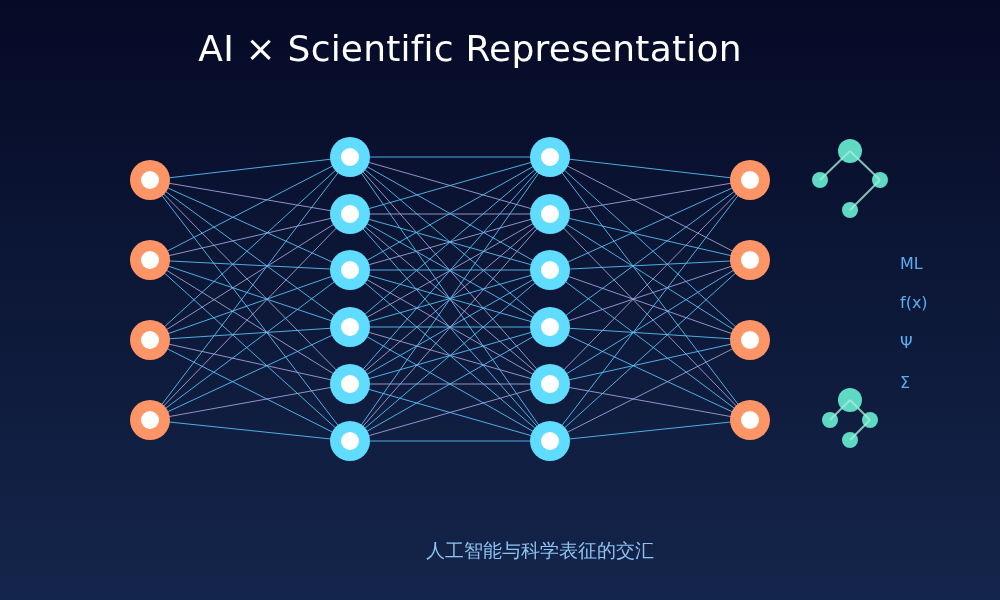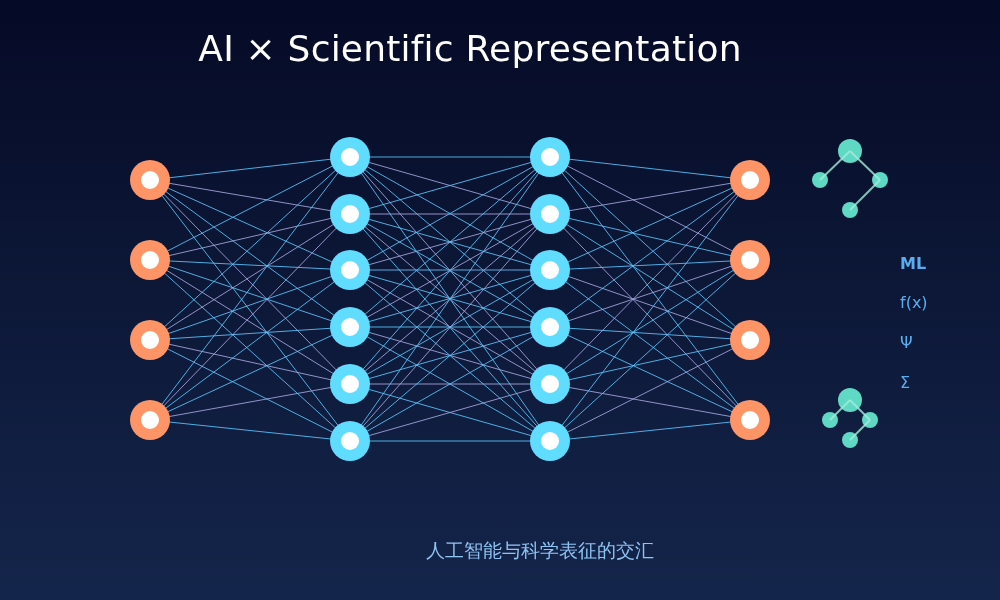--- a/index.html
+++ b/index.html
@@ -216,19 +216,19 @@
         <circle cx="870" cy="420" r="8" fill="#5fd8c4"></circle>
         <circle cx="850" cy="440" r="8" fill="#5fd8c4"></circle>
         <line x1="850" y1="400" x2="830" y2="420" stroke="#a4ecd9" stroke-width="2" opacity="0.8"></line>
         <line x1="850" y1="400" x2="870" y2="420" stroke="#a4ecd9" stroke-width="2" opacity="0.8"></line>
         <line x1="870" y1="420" x2="850" y2="440" stroke="#a4ecd9" stroke-width="2" opacity="0.8"></line>
       </g>
     </g>
 </svg>
 
 <div id="symbols">
-    <div class="sym" style="top: 254px; font-weight: bold;">ML</div>
+    <div class="sym" style="top: 254px;">ML</div>
     <div class="sym" style="top: 293px;">f(x)</div>
     <div class="sym" style="top: 333px;">Ψ</div>
     <div class="sym" style="top: 373px;">Σ</div>
   </div>
 
 <div class="subtitle">人工智能与科学表征的交汇</div>
 
 </body></html>

